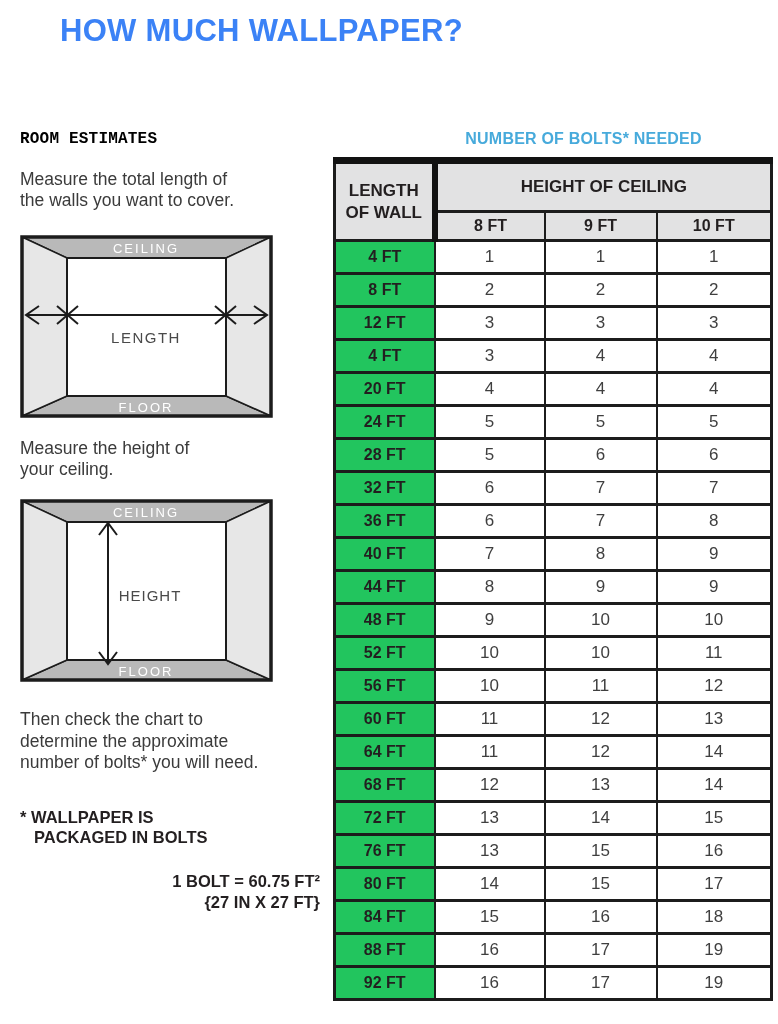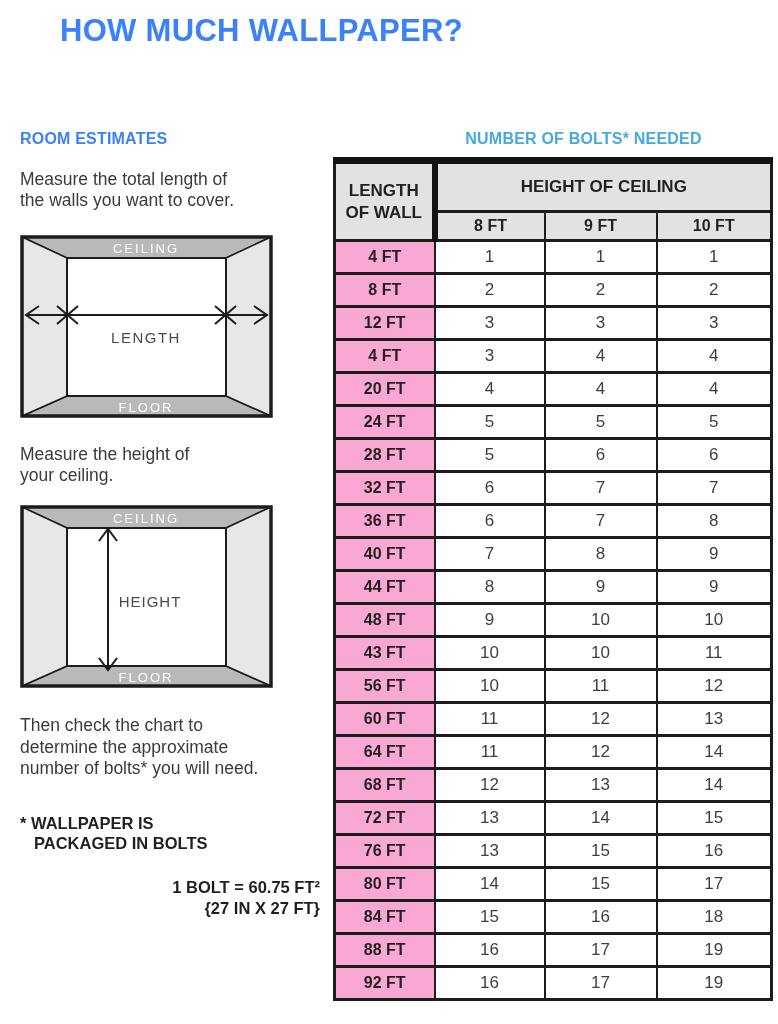--- a/index.html
+++ b/index.html
@@ -13,30 +13,30 @@
   }
   .page-title {
     position: absolute; left: 20px; top: 13px;
     font-size: 31px; font-weight: bold; color: #3b82f6;
     letter-spacing: 0.3px;
     margin-left: 40px;
   }
   
   .left-col { position: absolute; left: 20px; top: 130px; width: 300px; }
   .section-heading {
-    font-size: 16px; font-weight: bold; color: #3b82f6; letter-spacing: 0.2px;
+    font-size: 16px; font-weight: bold; color: #000000; letter-spacing: 0.2px; font-family: Liberation Mono, monospace;
   }
   .step-text {
     font-size: 17.5px; color: #3b3b3b; line-height: 1.22;
     white-space: pre-line;
   }
   .p1 { margin-top: 21px; }
   .room-svg { display: block; }
   .svg1 { margin-top: 23px; }
-  .p2 { margin-top: 26px; }
+  .p2 { margin-top: 20px; }
   .svg2 { margin-top: 19px; }
   .p3 { margin-top: 27px; }
   .footnote {
     margin-top: 35px; font-size: 16.5px; font-weight: bold; color: #231f20;
     line-height: 1.2; white-space: pre-line;
     padding-left: 14px; text-indent: -14px;
   }
   .bolt-info {
     margin-top: 23px; font-size: 16.5px; font-weight: bold; color: #231f20;
     line-height: 1.25; white-space: pre-line; text-align: right;
@@ -76,21 +76,21 @@
     font-size: 17px; font-weight: bold;
     height: 51px;
   }
   th.sub {
     background: #e2e2e3; color: #231f20;
     font-size: 16px; font-weight: bold;
     height: 29px;
     border-top-width: 2px;
   }
   td.rowlabel {
-    background: #f9a8d4; color: #231f20;
+    background: #22c55e; color: #231f20;
     font-size: 16px; font-weight: bold;
     height: 33px;
     border-right: 6px solid #121212;
   }
   td.val {
     background: #ffffff; color: #3f3f3f;
     font-size: 17px; height: 33px;
   }
 </style>
 </head>
@@ -243,21 +243,21 @@
           <td class="val">9</td>
           <td class="val">9</td>
         </tr>
         <tr>
           <td class="rowlabel">48 FT</td>
           <td class="val">9</td>
           <td class="val">10</td>
           <td class="val">10</td>
         </tr>
         <tr>
-          <td class="rowlabel">43 FT</td>
+          <td class="rowlabel">52 FT</td>
           <td class="val">10</td>
           <td class="val">10</td>
           <td class="val">11</td>
         </tr>
         <tr>
           <td class="rowlabel">56 FT</td>
           <td class="val">10</td>
           <td class="val">11</td>
           <td class="val">12</td>
         </tr>

